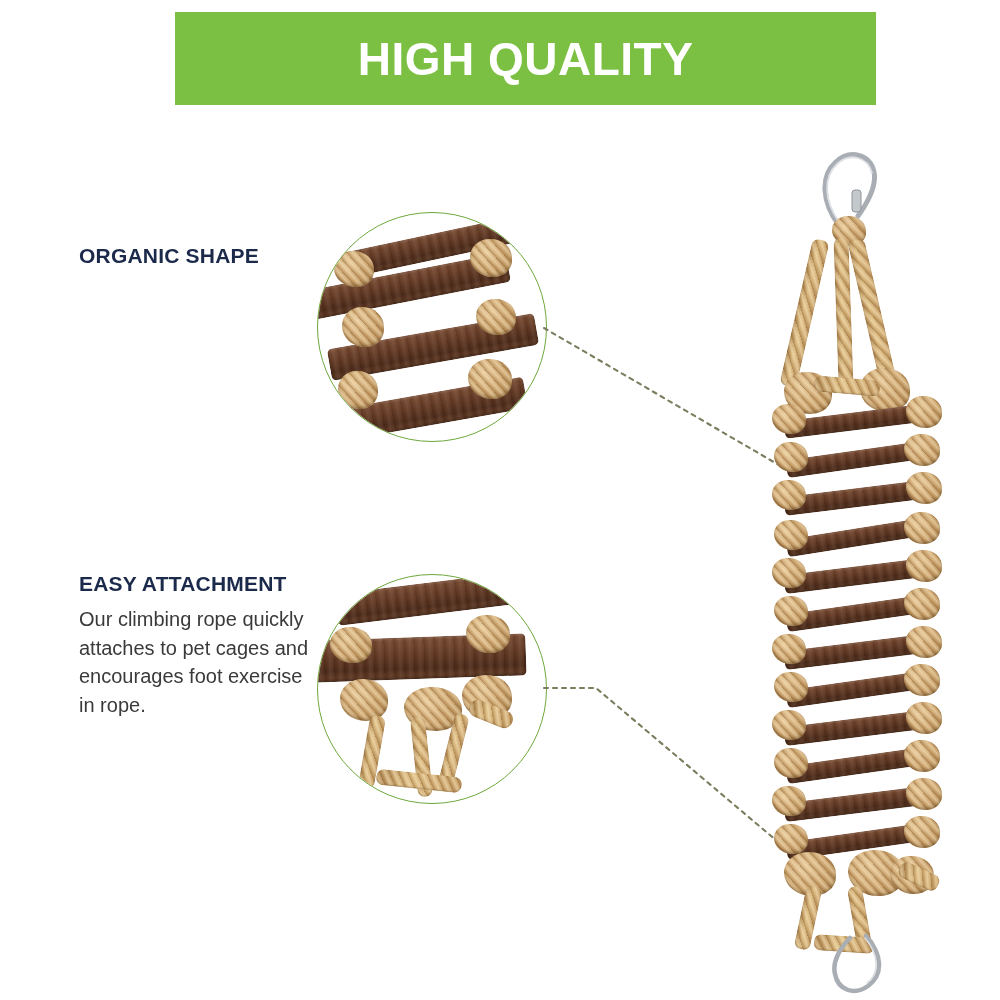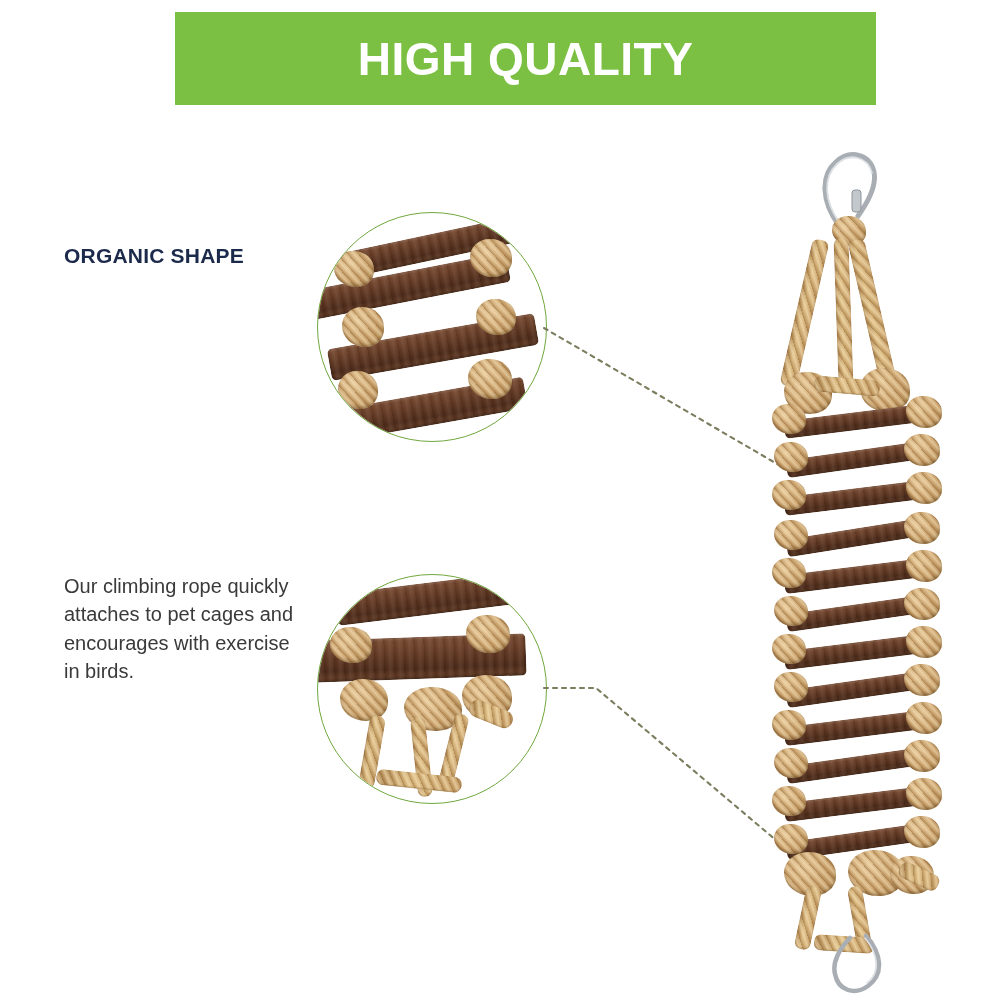--- a/index.html
+++ b/index.html
@@ -33,21 +33,21 @@
     font-size: 46px;
     font-weight: bold;
     letter-spacing: 0.5px;
     text-transform: uppercase;
     font-family: "Liberation Sans", sans-serif;
   }
 
   
   .feature-block {
     position: absolute;
-    left: 64px;
+    left: 79px;
     width: 235px;
   }
   #feature-block-0 { top: 244px; }
   #feature-block-1 { top: 572px; }
 
   .feature-heading {
     color: #1B2A4A;
     font-size: 21px;
     font-weight: bold;
     letter-spacing: 0.2px;
@@ -146,21 +146,22 @@
 
 <div id="header-banner">
   <div id="header-title">HIGH QUALITY</div>
 </div>
 
 <div class="feature-block" id="feature-block-0">
   <h2 class="feature-heading">ORGANIC SHAPE</h2>
 </div>
 
 <div class="feature-block" id="feature-block-1">
-  <p class="feature-body">Our climbing rope quickly attaches to pet cages and encourages with exercise in birds.</p>
+  <h2 class="feature-heading">EASY ATTACHMENT</h2>
+  <p class="feature-body">Our climbing rope quickly attaches to pet cages and encourages foot exercise in rope.</p>
 </div>
 
 <div class="callout-circle" id="callout-circle-0">
   <div class="callout-inner">
 
     <div class="rung" style="left:-8px;  top:58px;  width:200px; height:30px; transform:rotate(-11deg);"></div>
     <div class="rung" style="left:10px;  top:118px; width:210px; height:32px; transform:rotate(-10deg);"></div>
     <div class="rung" style="left:-6px;  top:182px; width:215px; height:32px; transform:rotate(-10deg);"></div>
     <div class="rung" style="left:22px;  top:22px;  width:175px; height:26px; transform:rotate(-12deg);"></div>
 

